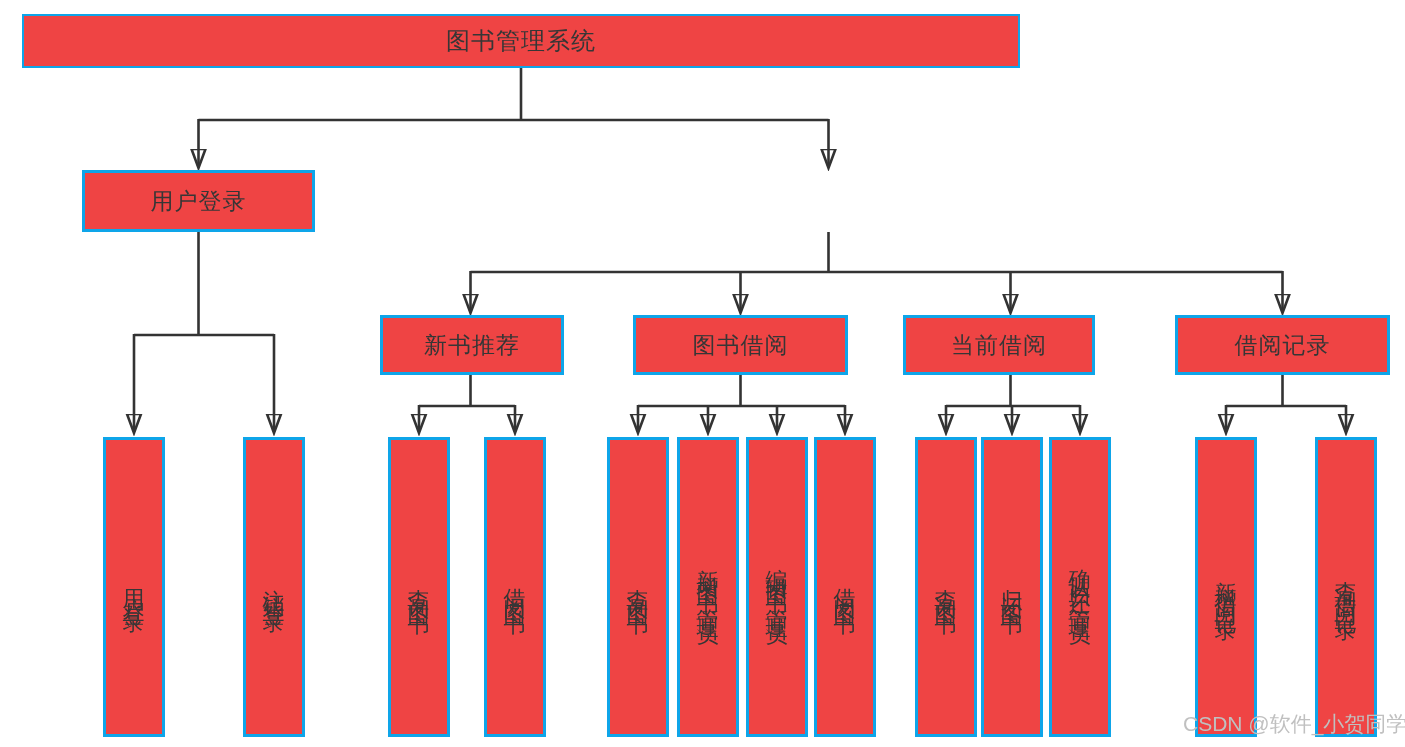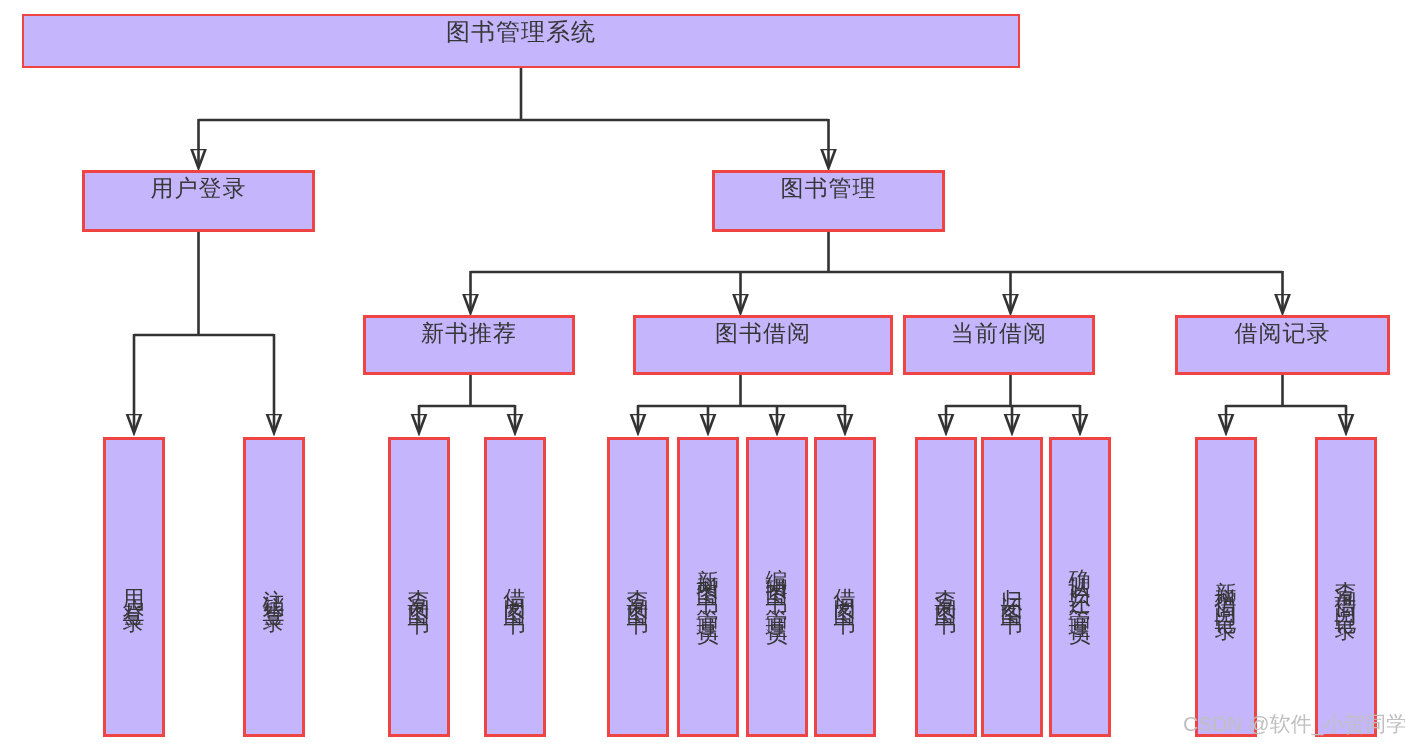--- a/index.html
+++ b/index.html
@@ -7,23 +7,23 @@
   body {
     width:1405px; height:747px;
     font-family:"Liberation Sans", sans-serif;
     color:#363636;
   }
   .canvas { position:relative; width:1405px; height:747px; background:#fff; overflow:hidden; }
   .connector-layer { position:absolute; left:0; top:0; width:1405px; height:747px; z-index:1; }
   .connector-layer path, .connector-layer line { stroke:#333333; stroke-width:2.6; fill:none; }
   .node {
     position:absolute; z-index:2;
-    background:#c4b5fd;
-    border:3px solid #ef4444;
-    display:flex; justify-content:center;
+    background:#ef4444;
+    border:3px solid #0ea5e9;
+    display:flex; align-items:center; justify-content:center;
     text-align:center;
   }
   .node.root { border-width:2px; }
   .h-label { font-size:23px; letter-spacing:1px; white-space:nowrap; }
   .root .h-label { font-size:24px; }
   .leaf { border-width:3px; }
   .v-label {
     writing-mode:vertical-lr;
     text-orientation:mixed;
     font-size:22px;
@@ -85,28 +85,25 @@
     <line x1="1346" y1="405" x2="1346" y2="431" marker-end="url(#ah)"></line>
   </svg>
 
   <div class="node root" style="left:22px;top:14px;width:998px;height:54px">
     <span class="h-label">图书管理系统</span>
   </div>
 
   <div class="node" style="left:82px;top:170px;width:233px;height:62px">
     <span class="h-label">用户登录</span>
   </div>
-  <div class="node" style="left:712px;top:170px;width:233px;height:62px">
-    <span class="h-label">图书管理</span>
-  </div>
 
-  <div class="node" style="left:363px;top:315px;width:212px;height:60px">
+  <div class="node" style="left:380px;top:315px;width:184px;height:60px">
     <span class="h-label">新书推荐</span>
   </div>
-  <div class="node" style="left:633px;top:315px;width:260px;height:60px">
+  <div class="node" style="left:633px;top:315px;width:215px;height:60px">
     <span class="h-label">图书借阅</span>
   </div>
   <div class="node" style="left:903px;top:315px;width:192px;height:60px">
     <span class="h-label">当前借阅</span>
   </div>
   <div class="node" style="left:1175px;top:315px;width:215px;height:60px">
     <span class="h-label">借阅记录</span>
   </div>
 
   <div class="node leaf" style="left:103px;top:437px;width:62px;height:300px">

